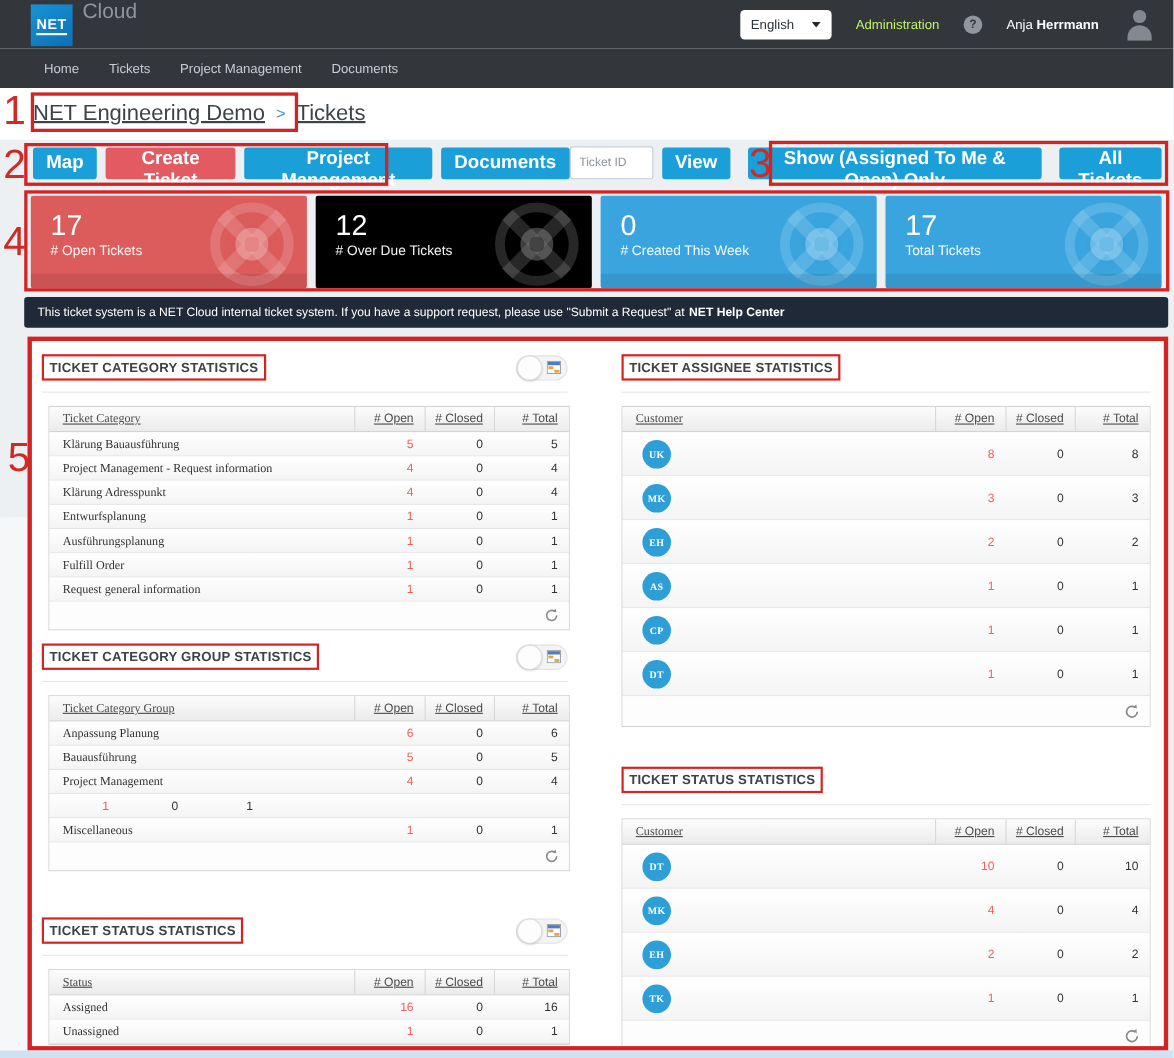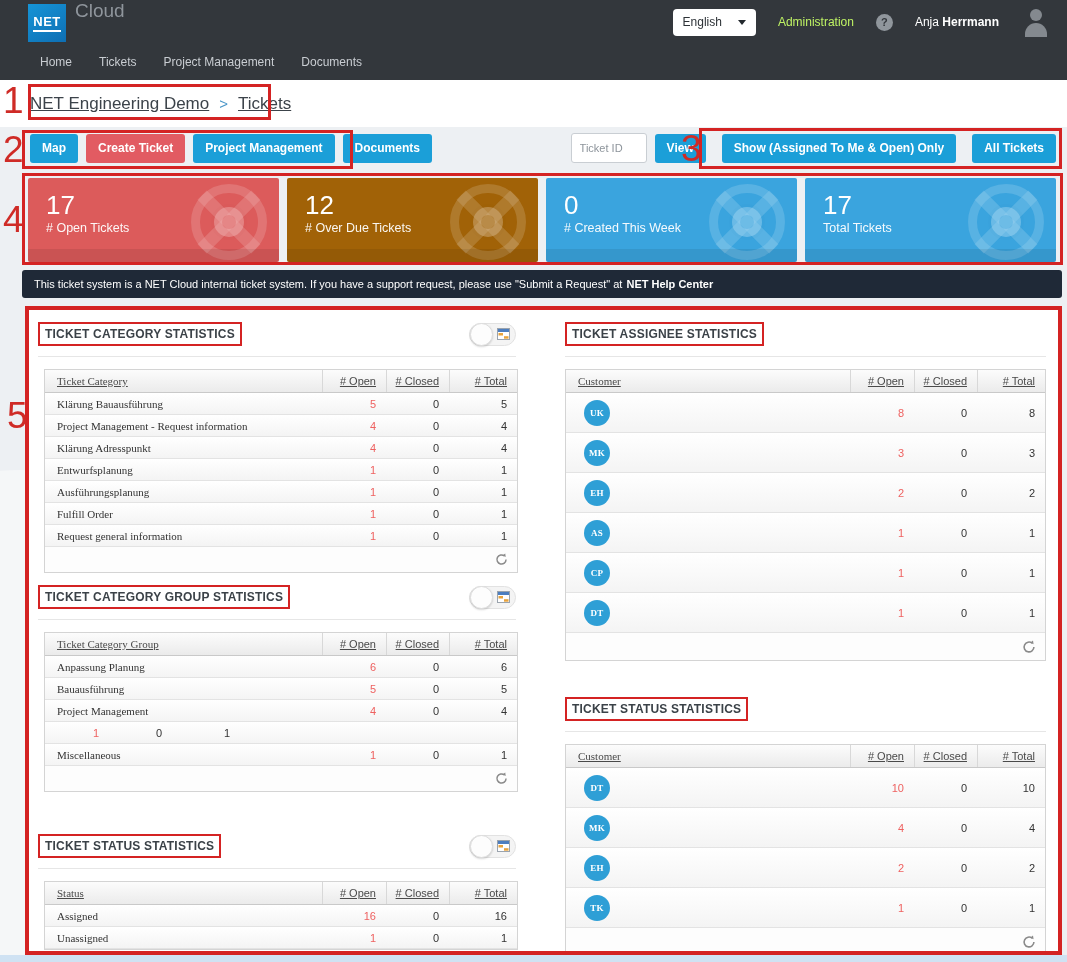--- a/index.html
+++ b/index.html
@@ -31,40 +31,40 @@
   .avatar { position:relative; width:30px; height:30px; overflow:hidden; flex:none; }
   .avatar .head { position:absolute; left:9px; top:2px; width:12px; height:12px; border-radius:50%; background:#84898f; }
   .avatar .body { position:absolute; left:4px; top:16px; width:22px; height:14px;
     border-radius:11px 11px 0 0; background:#84898f; }
 
   .subnav { height:36px; background:#33373c; display:flex; align-items:center; gap:27px; padding-left:40px; }
   .subnav-item { color:#c9cdd2; font-size:12px; cursor:pointer; }
 
   
   .crumb-band { height:47px; background:#fff; display:flex; align-items:center; padding-left:30px; }
-  .crumb-link { font-size:17px; color:#3c434a; text-decoration:underline; cursor:pointer; }
+  .crumb-link { font-size:20px; color:#3c434a; text-decoration:underline; cursor:pointer; }
   .crumb-sep { font-size:15px; color:#4a96c8; margin:0 10px; }
 
   
   .toolbar { margin-top:6px; height:30px; display:flex; align-items:center; padding:0 11px 0 30px; }
   .btn { height:29px; border:none; border-radius:3px; background:#1b9fd8; color:#fff;
-    font-family:"Liberation Sans",sans-serif; font-size:12px; font-weight:bold; padding:0 12px; cursor:pointer; }
+    font-family:"Liberation Sans",sans-serif; font-size:17px; font-weight:bold; padding:0 12px; cursor:pointer; }
   .btn + .btn { margin-left:8px; }
   .btn.red { background:#e25b62; }
   .tool-right { margin-left:auto; display:flex; align-items:center; gap:8px; }
   .ticket-input { width:76px; height:30px; border:1px solid #c9ced3; border-radius:3px; padding:0 8px;
     font-size:11px; font-family:"Liberation Sans",sans-serif; color:#333; }
   .ticket-input::placeholder { color:#8d949b; }
 
   
   .cards { margin-top:15px; display:flex; gap:8px; padding:0 11px 0 28px; }
   .card { position:relative; flex:1; height:84px; border-radius:2px; color:#fff; padding:13px 0 0 18px; overflow:hidden; }
   .card::after { content:""; position:absolute; left:0; right:0; bottom:0; height:13px; background:rgba(0,0,0,0.08); }
   .card.c-red { background:#dc5b5b; }
-  .card.c-orange { background:#a16207; }
+  .card.c-orange { background:#000000; }
   .card.c-blue { background:#3aa4de; }
   .card-value { font-size:26px; line-height:28px; font-weight:400; }
   .card-label { font-size:12.5px; margin-top:2px; color:rgba(255,255,255,0.95); }
   .wm { position:absolute; right:12px; top:6px; width:76px; height:76px; opacity:.55; }
   .wm .ring { position:absolute; inset:0; border-radius:50%; border:9px solid rgba(255,255,255,.28); }
   .wm .spoke1,.wm .spoke2 { position:absolute; left:50%; top:50%; width:76px; height:13px;
     background:rgba(255,255,255,.28); transform:translate(-50%,-50%) rotate(45deg); }
   .wm .spoke2 { transform:translate(-50%,-50%) rotate(-45deg); }
   .wm .hub { position:absolute; left:50%; top:50%; width:30px; height:30px; transform:translate(-50%,-50%);
     border-radius:50%; border:8px solid rgba(255,255,255,.45); background:transparent; box-shadow:0 0 0 3px rgba(0,0,0,0.02); }

